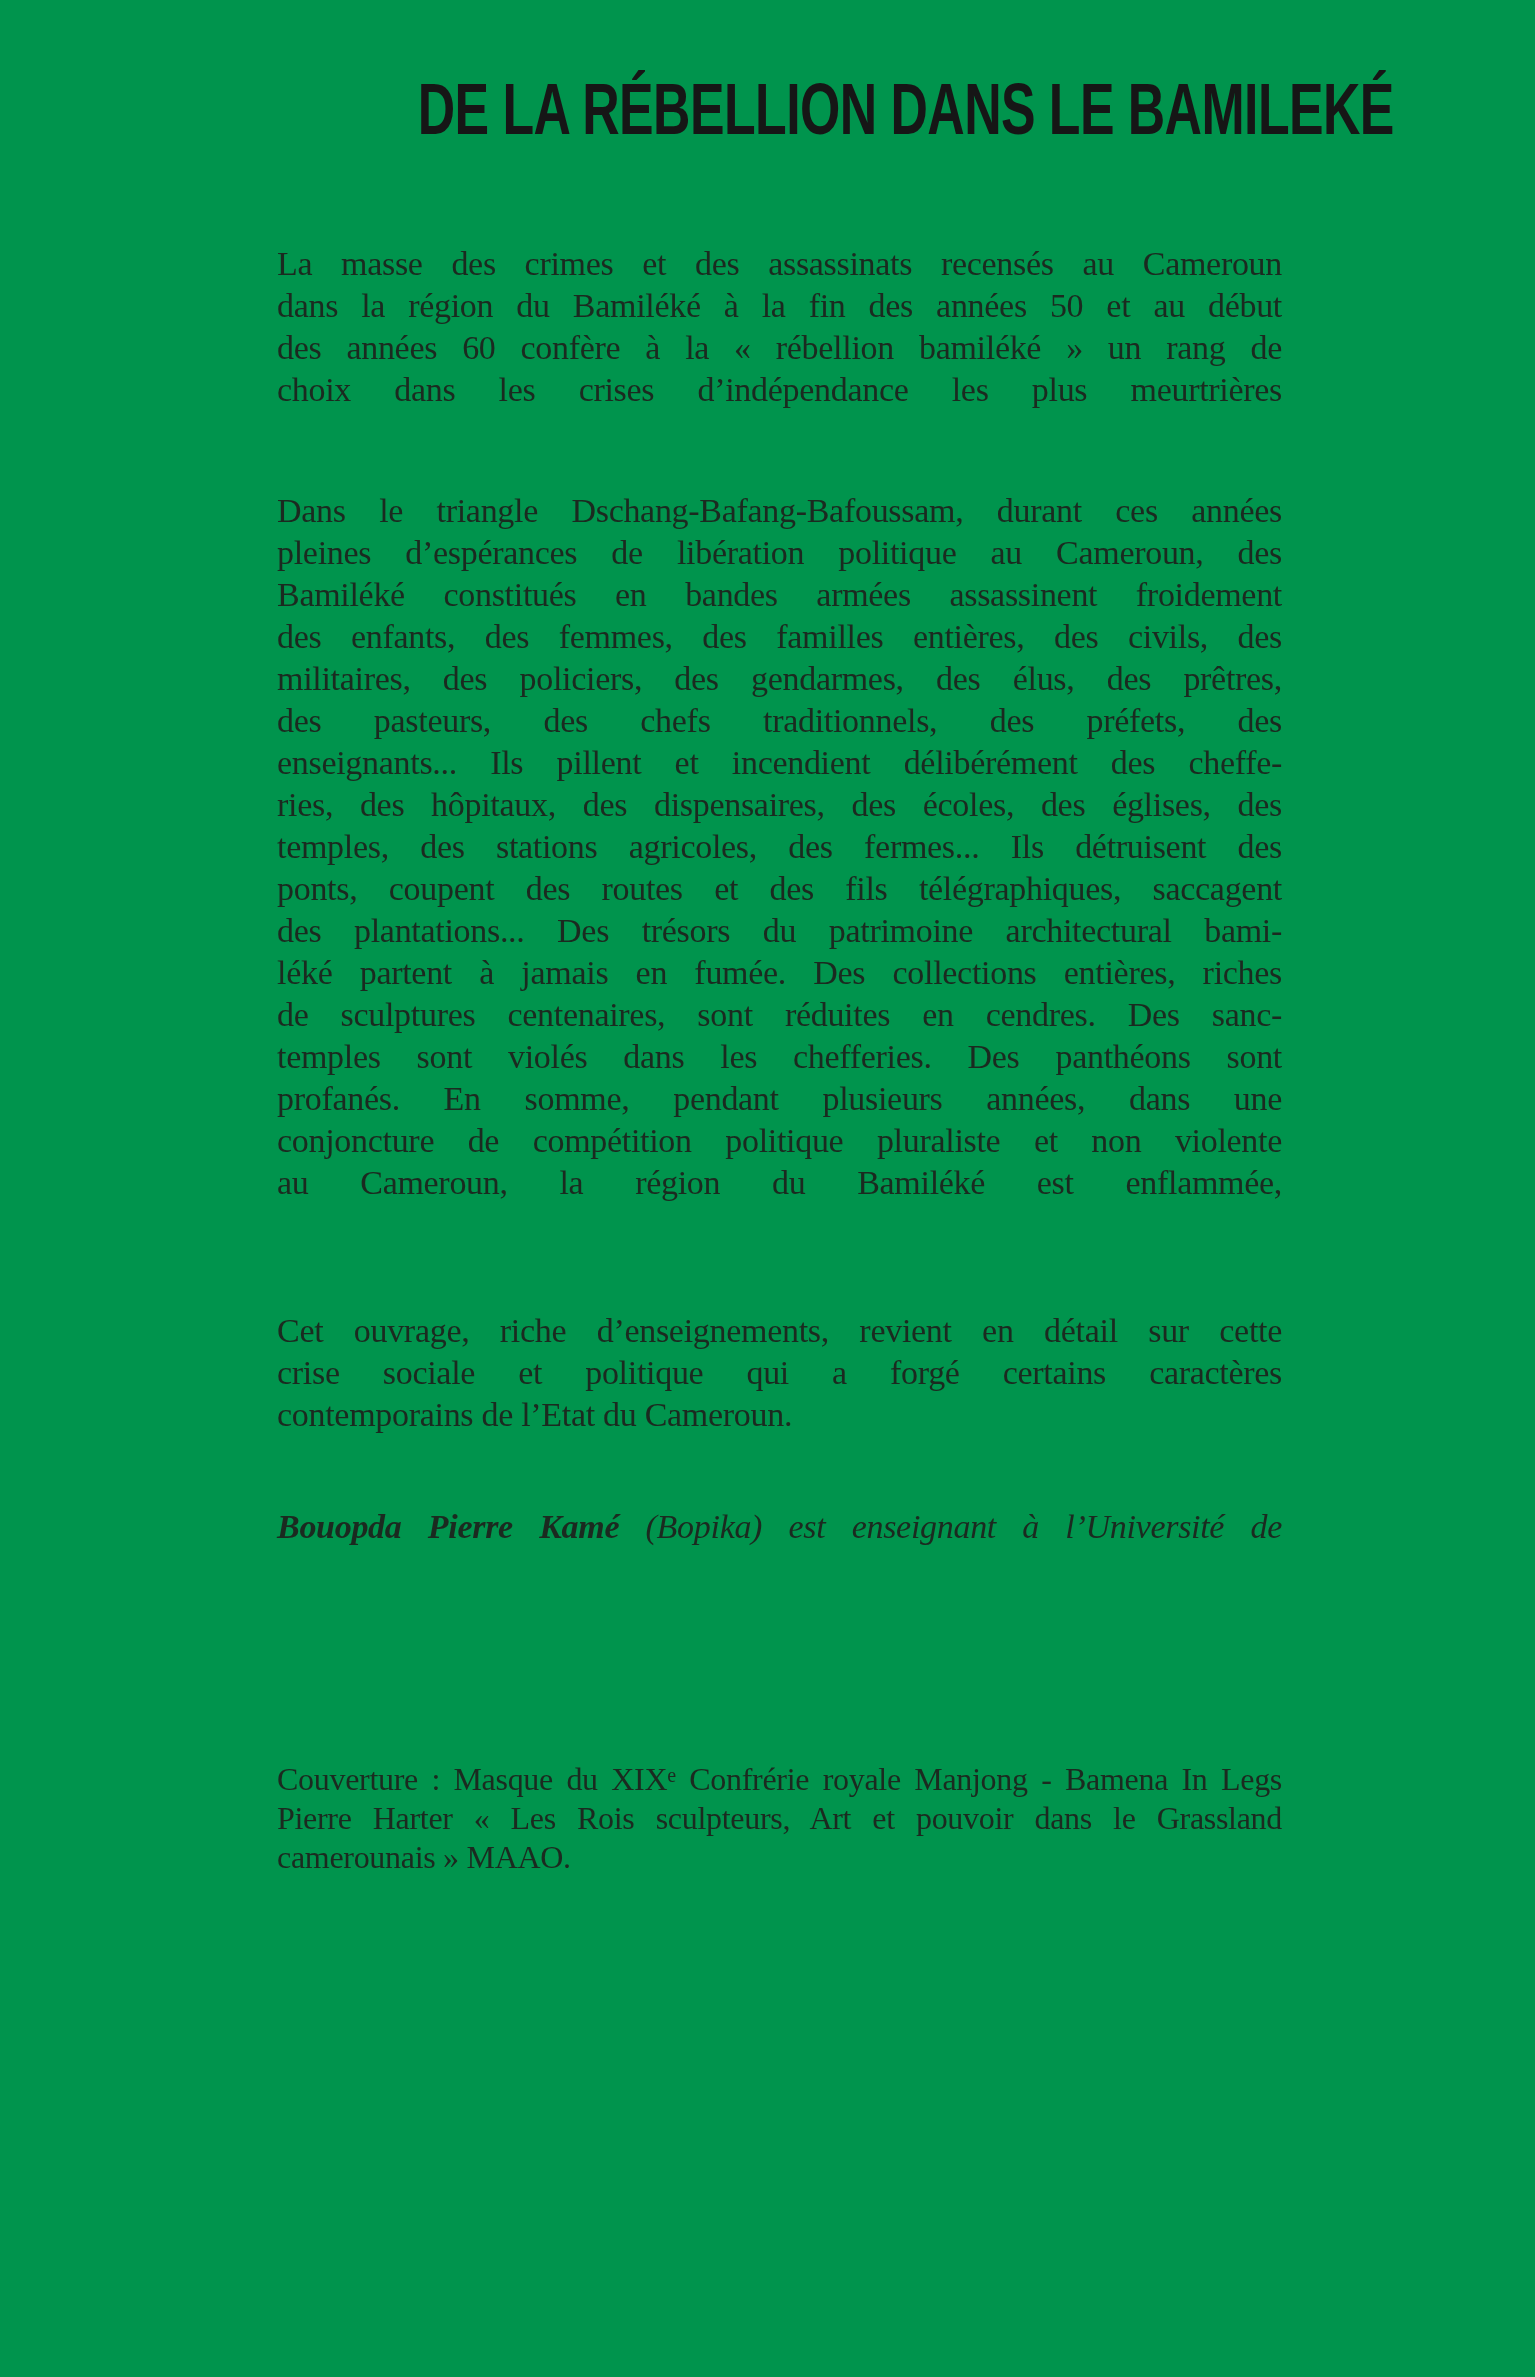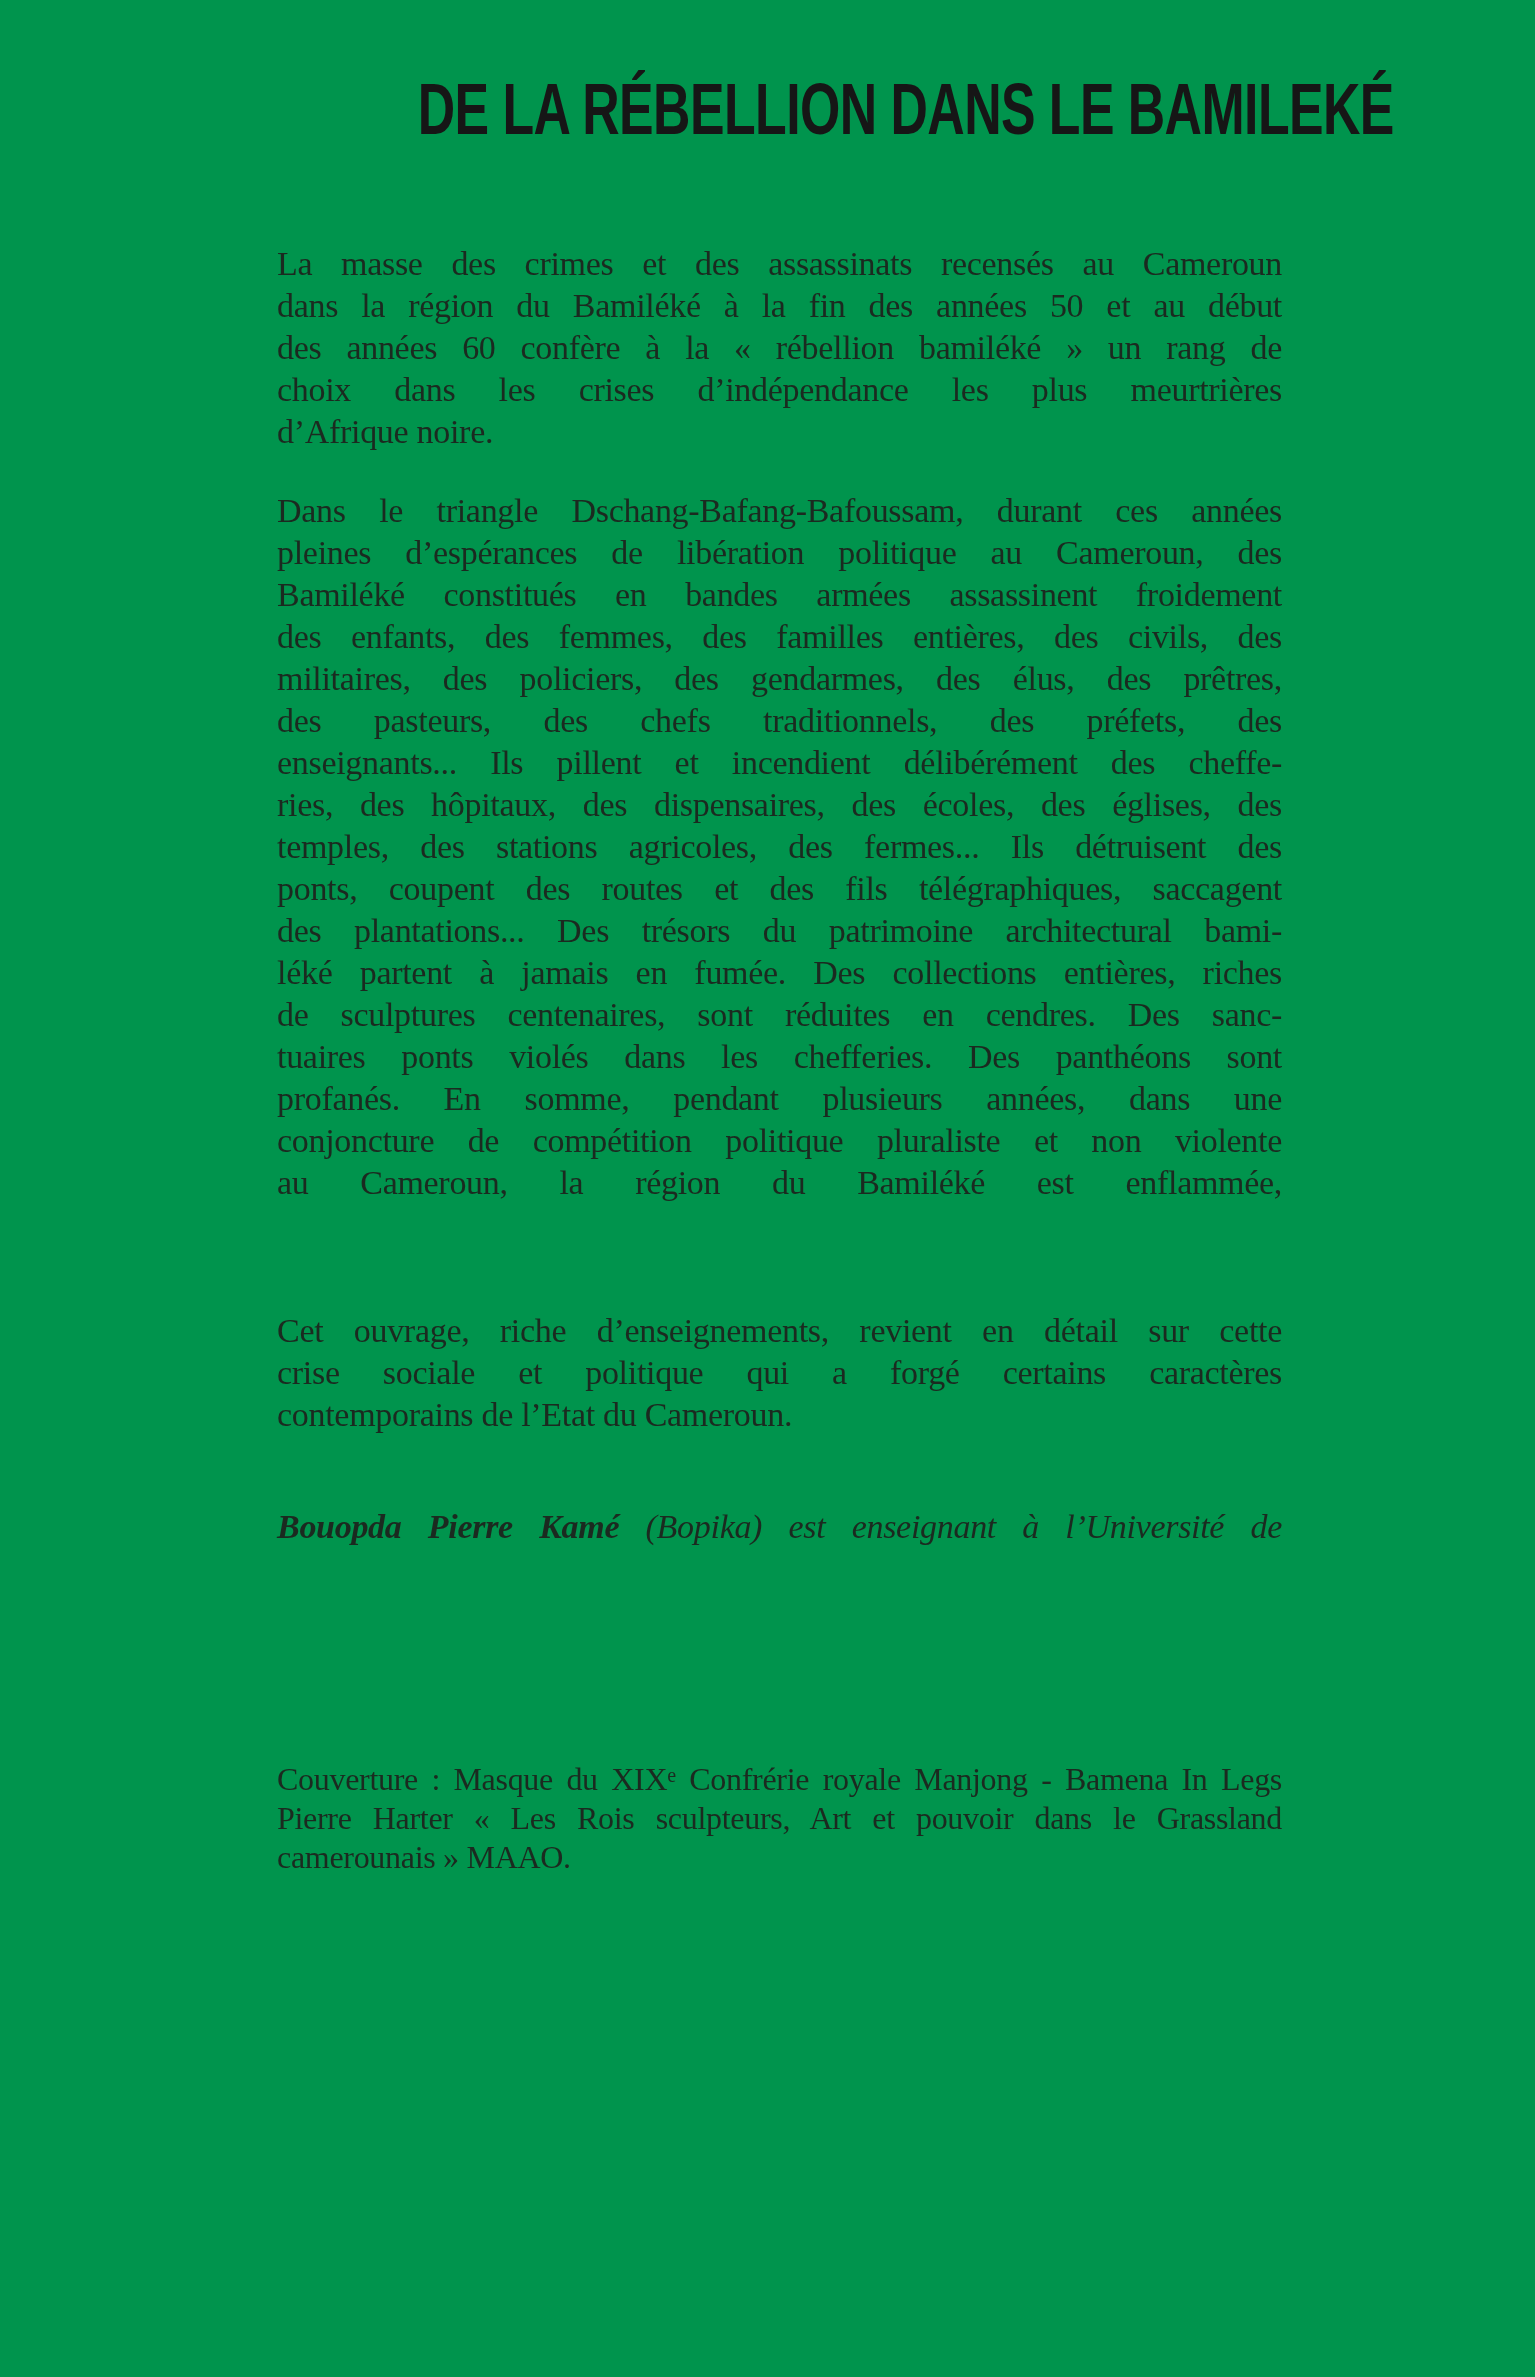--- a/index.html
+++ b/index.html
@@ -48,37 +48,36 @@
 
 <div class="page" style="--bg: #00944d; --ink: #1b2a20; --title-ink: #161616;">
 
   <h1 class="title">DE LA RÉBELLION DANS LE BAMILEKÉ</h1>
 
   <div class="col para p1">
       <div class="line jline">La masse des crimes et des assassinats recensés au Cameroun</div>
       <div class="line jline">dans la région du Bamiléké à la fin des années 50 et au début</div>
       <div class="line jline">des années 60 confère à la « rébellion bamiléké » un rang de</div>
       <div class="line jline">choix dans les crises d’indépendance les plus meurtrières</div>
-      <div class="line last">d’Afrique noire.</div>
     </div>
   <div class="col para p2">
       <div class="line jline">Dans le triangle Dschang-Bafang-Bafoussam, durant ces années</div>
       <div class="line jline">pleines d’espérances de libération politique au Cameroun, des</div>
       <div class="line jline">Bamiléké constitués en bandes armées assassinent froidement</div>
       <div class="line jline">des enfants, des femmes, des familles entières, des civils, des</div>
       <div class="line jline">militaires, des policiers, des gendarmes, des élus, des prêtres,</div>
       <div class="line jline">des pasteurs, des chefs traditionnels, des préfets, des</div>
       <div class="line jline">enseignants... Ils pillent et incendient délibérément des cheffe-</div>
       <div class="line jline">ries, des hôpitaux, des dispensaires, des écoles, des églises, des</div>
       <div class="line jline">temples, des stations agricoles, des fermes... Ils détruisent des</div>
       <div class="line jline">ponts, coupent des routes et des fils télégraphiques, saccagent</div>
       <div class="line jline">des plantations... Des trésors du patrimoine architectural bami-</div>
       <div class="line jline">léké partent à jamais en fumée. Des collections entières, riches</div>
       <div class="line jline">de sculptures centenaires, sont réduites en cendres. Des sanc-</div>
-      <div class="line jline">tuaires ponts violés dans les chefferies. Des panthéons sont</div>
+      <div class="line jline">temples sont violés dans les chefferies. Des panthéons sont</div>
       <div class="line jline">profanés. En somme, pendant plusieurs années, dans une</div>
       <div class="line jline">conjoncture de compétition politique pluraliste et non violente</div>
       <div class="line jline">au Cameroun, la région du Bamiléké est enflammée,</div>
     </div>
   <div class="col para p3">
       <div class="line jline">Cet ouvrage, riche d’enseignements, revient en détail sur cette</div>
       <div class="line jline">crise sociale et politique qui a forgé certains caractères</div>
       <div class="line last">contemporains de l’Etat du Cameroun.</div>
     </div>
 

